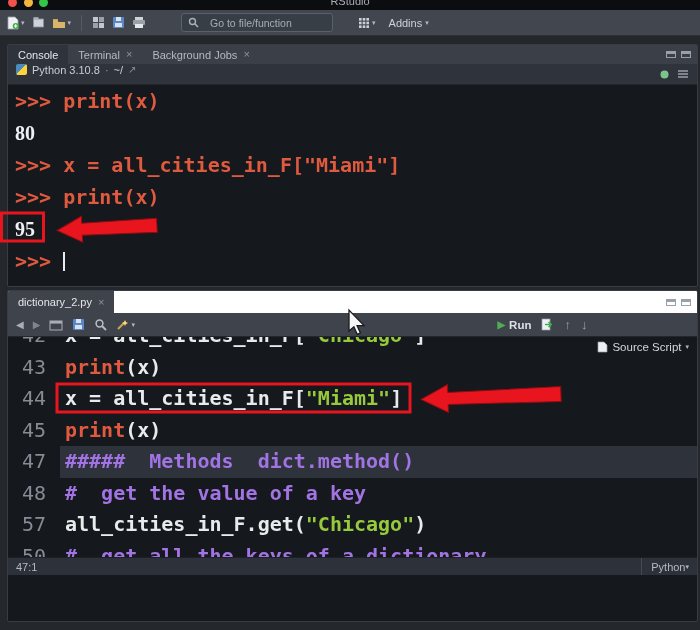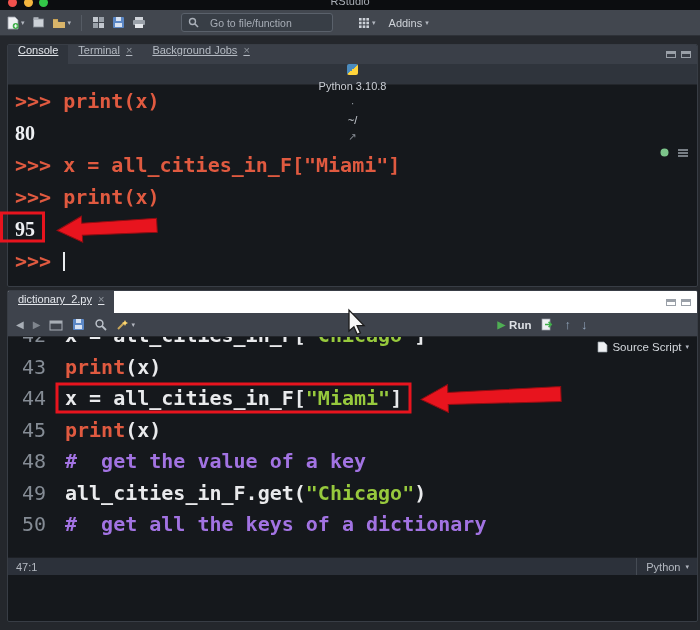--- a/index.html
+++ b/index.html
@@ -27,30 +27,30 @@
 
   
   .pane{position:absolute;left:7px;width:691px;background:#15181c;border:1px solid #383d45;
     box-sizing:border-box;border-radius:2px;overflow:hidden;}
   .console-pane{top:44px;height:243px;}
   .editor-pane{top:290px;height:332px;}
 
   .tabbar{height:19px;background:#3a3f48;display:flex;align-items:stretch;}
   .tabbar.ed{height:22px;background:#ffffff;}
   .tabs{display:flex;align-items:stretch;}
-  .tab{display:inline-flex;align-items:flex-end;padding:8px 10px;font-size:11px;color:#b4bac2;cursor:default;text-decoration:underline;}
+  .tab{display:inline-flex;align-items:center;padding:8px 10px;font-size:11px;color:#b4bac2;cursor:default;}
   .tab.active{background:#2f343c;color:#e3e6eb;}
   .tabbar.ed .tab.active{background:#3e434c;}
   .tab-close{margin-left:6px;color:#8e949c;font-size:11px;line-height:1;}
   .win-controls{margin-left:auto;display:flex;align-items:center;gap:5px;padding-right:6px;}
   .win-icon{width:10px;height:7px;border:1px solid #9aa0a8;border-top:3px solid #9aa0a8;box-sizing:border-box;}
 
   
-  .console-header{height:20px;background:#2f343c;display:flex;align-items:center;gap:5px;
-    padding:0 8px;font-size:11px;color:#c9cdd4;border-bottom:1px solid #23262b;flex-direction:column;}
+  .console-header{height:20px;background:#2f343c;display:flex;gap:5px;
+    padding:0 8px;font-size:11px;color:#c9cdd4;border-bottom:1px solid #23262b;}
   .python-icon{width:11px;height:11px;border-radius:2px;flex:none;
     background:linear-gradient(135deg,#4b8bbe 50%,#ffd43b 50%);}
   .dot{color:#9298a0;}
   .path{color:#c9cdd4;}
   .popout{color:#8f959d;font-size:10px;}
   .hdr-right{margin-left:auto;display:inline-flex;align-items:center;gap:7px;}
 
   
   .console-body{height:202px;overflow:hidden;padding-left:7px;
     font-family:"DejaVu Sans Mono", monospace;font-size:20px;font-weight:bold;line-height:32px;}
@@ -79,21 +79,21 @@
   .ed-code{flex:1;color:#e9eaec;padding-left:5px;}
   .ed-line.hl .ed-code{background:#2d323b;}
   .tok-plain{color:#e9eaec;}
   .tok-string{color:var(--string-green,#97c93d);}
   .tok-comment{color:var(--comment-purple,#a273e2);}
   .tok-func{color:var(--console-input-orange,#e05a40);}
 
   
   .statusbar{height:18px;background:#2c313a;border-top:1px solid #1d2025;display:flex;align-items:center;
     padding:0 8px;font-size:11px;color:#b5bac2;box-sizing:border-box;}
-  .status-right{margin-left:auto;display:inline-flex;align-items:center;gap:5px;height:100%;
+  .status-right{margin-left:auto;display:inline-flex;align-items:center;height:100%;
     border-left:1px solid #454b54;padding-left:9px;}
 
   
   .annotations{position:absolute;left:0;top:0;pointer-events:none;z-index:60;}
   .ann-box{fill:none;stroke:var(--annotation-red,#e8141e);stroke-width:3;}
   .ann-arrow{fill:var(--annotation-red,#e8141e);stroke:#8f0d12;stroke-width:1;}
   .mouse{fill:#f6f6f6;stroke:#1b1b1b;stroke-width:1.3;}
 
   svg.icon{display:block;flex:none;}
 </style>
@@ -292,22 +292,23 @@
           <span>Source Script</span>
           <span class="caret">▾</span>
         </span>
       </span>
     </div>
     <div class="editor-body">
         <div class="ed-line"><span class="gutter-num">42</span><span class="ed-code"><span class="tok-plain">x = all_cities_in_F[</span><span class="tok-string">"Chicago"</span><span class="tok-plain">]</span></span></div>
         <div class="ed-line"><span class="gutter-num">43</span><span class="ed-code"><span class="tok-func">print</span><span class="tok-plain">(x)</span></span></div>
         <div class="ed-line"><span class="gutter-num">44</span><span class="ed-code"><span class="tok-plain">x = all_cities_in_F[</span><span class="tok-string">"Miami"</span><span class="tok-plain">]</span></span></div>
         <div class="ed-line"><span class="gutter-num">45</span><span class="ed-code"><span class="tok-func">print</span><span class="tok-plain">(x)</span></span></div>
+        <div class="ed-line hl"><span class="gutter-num">47</span><span class="ed-code"><span class="tok-comment">#####  Methods  dict.method()</span></span></div>
         <div class="ed-line"><span class="gutter-num">48</span><span class="ed-code"><span class="tok-comment">#  get the value of a key</span></span></div>
-        <div class="ed-line"><span class="gutter-num">49</span><span class="ed-code"><span class="tok-plain">all_cities_in_F.get(</span><span class="tok-string">"Chicago"</span><span class="tok-plain">)</span></span></div>
+        <div class="ed-line"><span class="gutter-num">57</span><span class="ed-code"><span class="tok-plain">all_cities_in_F.get(</span><span class="tok-string">"Chicago"</span><span class="tok-plain">)</span></span></div>
         <div class="ed-line"><span class="gutter-num">50</span><span class="ed-code"><span class="tok-comment">#  get all the keys of a dictionary</span></span></div>
       </div>
     <div class="statusbar">
       <span>47:1</span>
       <span class="status-right">
         <span>Python</span>
         <span class="caret">▾</span>
       </span>
     </div>
   </div>

